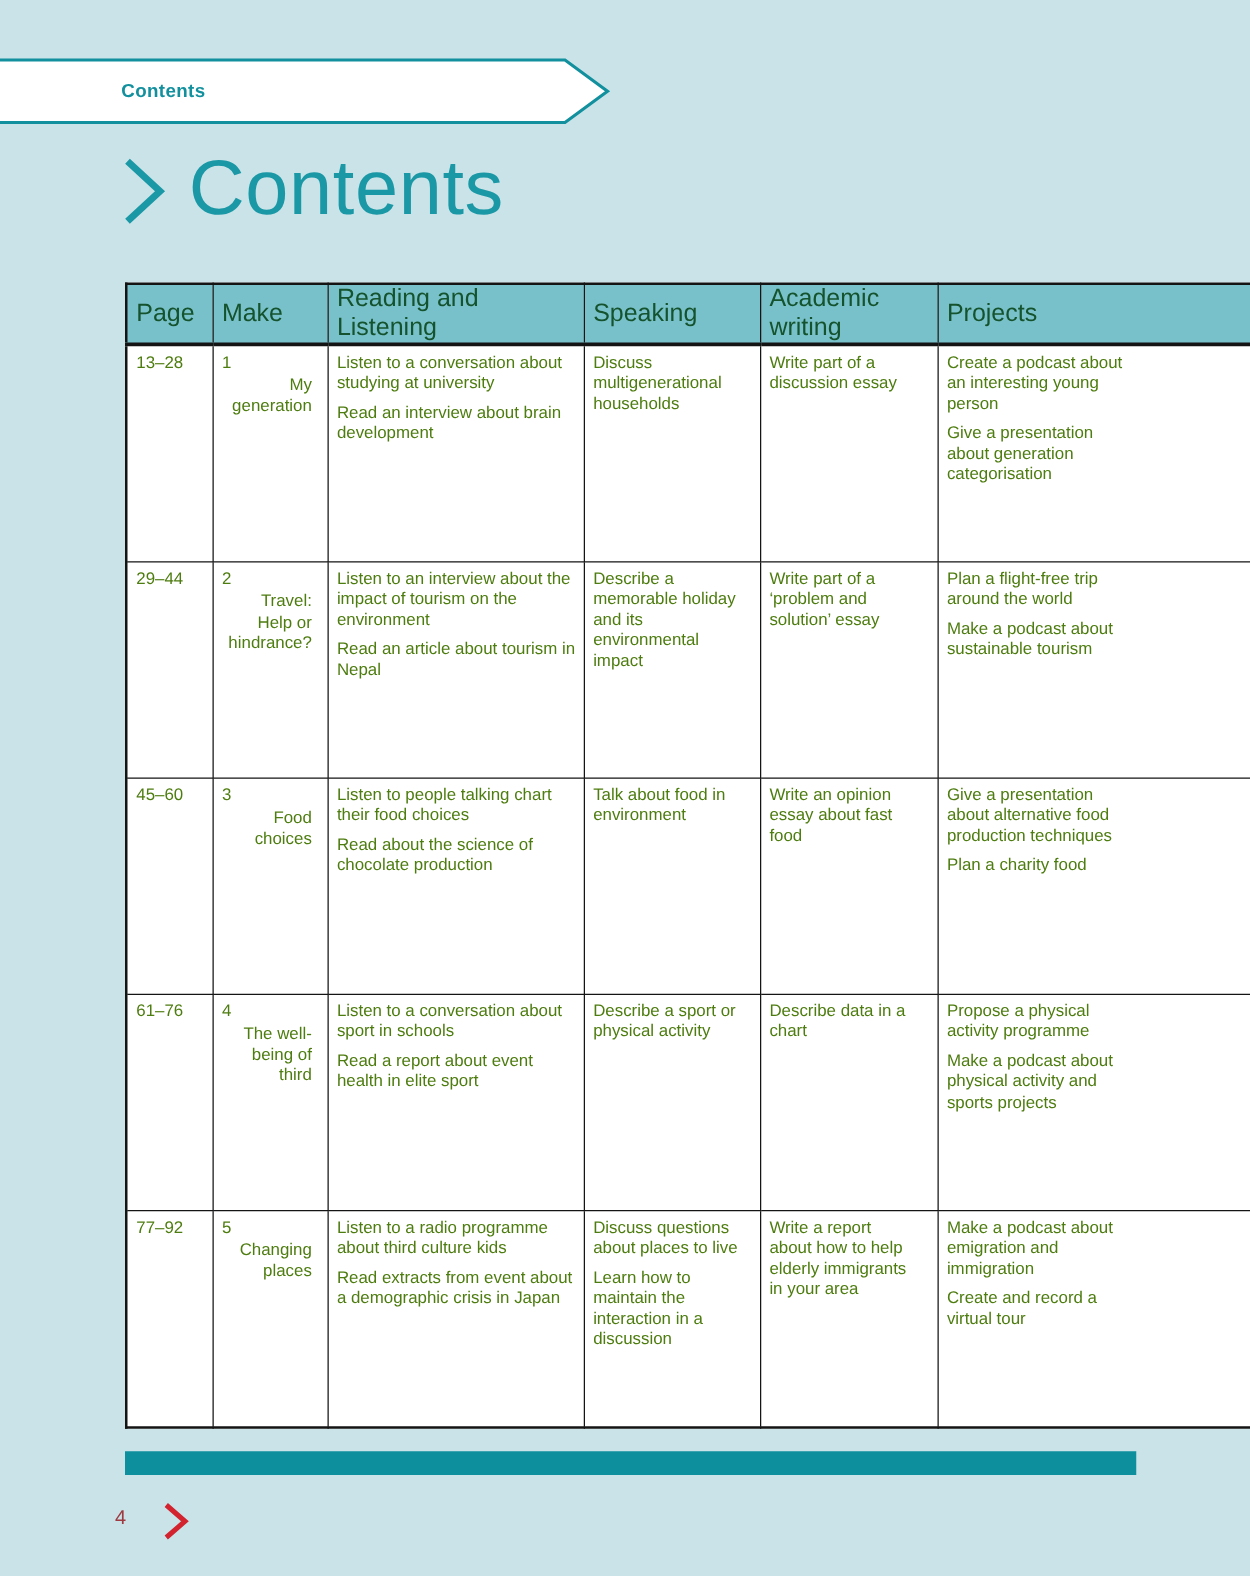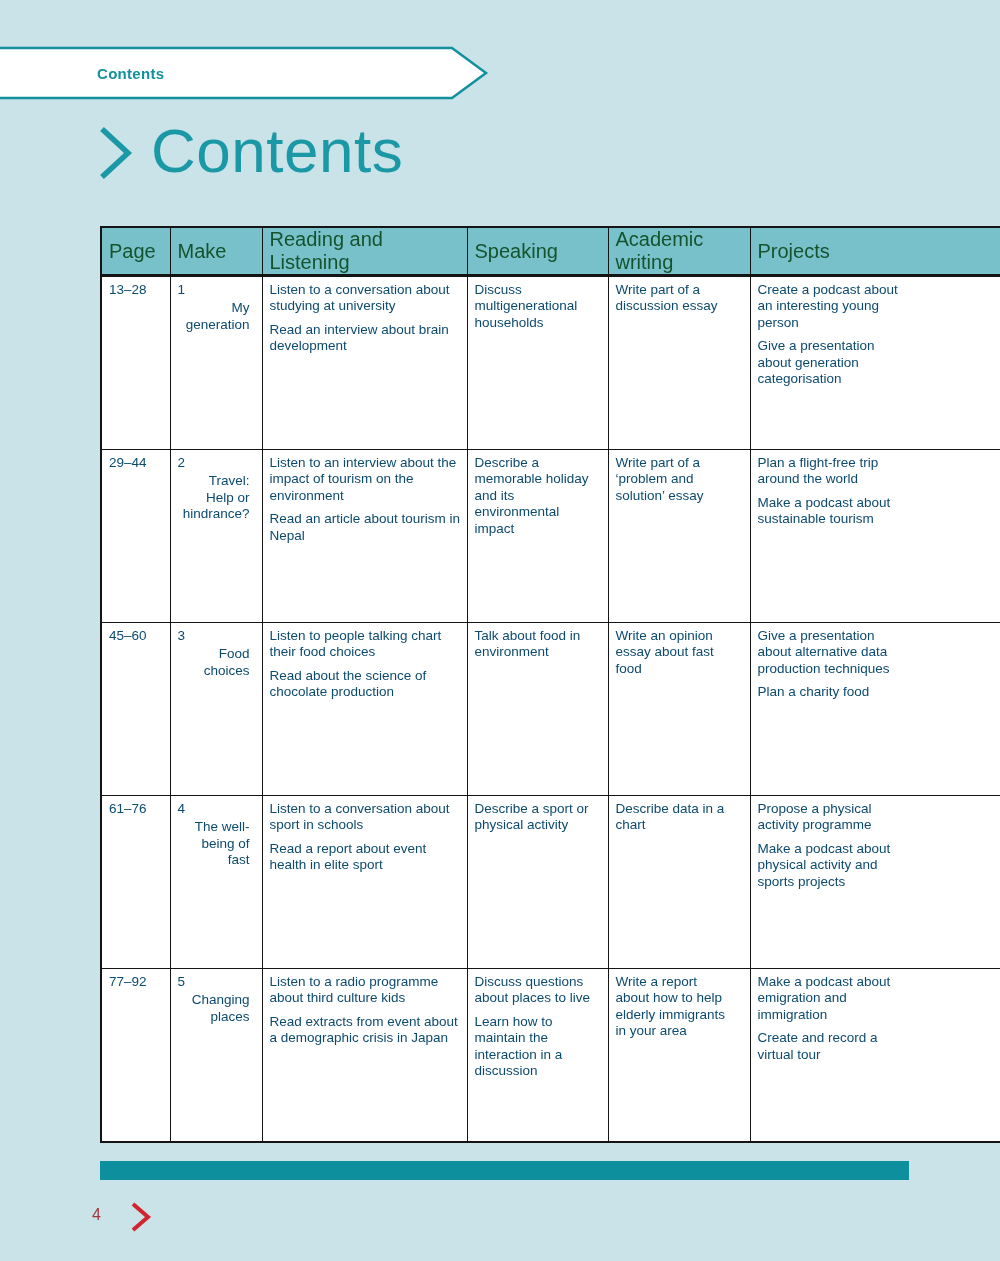--- a/index.html
+++ b/index.html
@@ -43,21 +43,21 @@
     border-bottom:3px solid #141414;
     height:30px;
     font-size:20px;font-weight:400;color:#14532d;
     text-align:left;vertical-align:middle;
     padding:0 4px 0 7px;
   }
   table.contents td{
     border:1.5px solid #141414;
     vertical-align:top;
     padding:5px 6px 0 7px;
-    font-size:13.5px;line-height:1.22;color:#0c4a6e;
+    font-size:13.5px;line-height:1.22;color:#4d7c0f;
     height:167px;
   }
   td p{margin:0 0 7px;}
   td.unit p.unit-num{margin:0 0 2px;}
   td.unit p.unit-name{max-width:72px;text-align:right;}
   td.academic p{max-width:118px;}
   td.projects p{max-width:148px;}
 
   
   .bottom-bar{
@@ -159,29 +159,29 @@
         <p>Listen to people talking chart their food choices</p>
         <p>Read about the science of chocolate production</p>
       </td>
       <td>
         <p>Talk about food in environment</p>
       </td>
       <td class="academic">
         <p>Write an opinion essay about fast food</p>
       </td>
       <td class="projects">
-        <p>Give a presentation about alternative data production techniques</p>
+        <p>Give a presentation about alternative food production techniques</p>
         <p>Plan a charity food</p>
       </td>
     </tr>
     <tr>
       <td>61–76</td>
       <td class="unit">
         <p class="unit-num">4</p>
-        <p class="unit-name">The well-being of fast</p>
+        <p class="unit-name">The well-being of third</p>
       </td>
       <td>
         <p>Listen to a conversation about sport in schools</p>
         <p>Read a report about event health in elite sport</p>
       </td>
       <td>
         <p>Describe a sport or physical activity</p>
       </td>
       <td class="academic">
         <p>Describe data in a chart</p>

